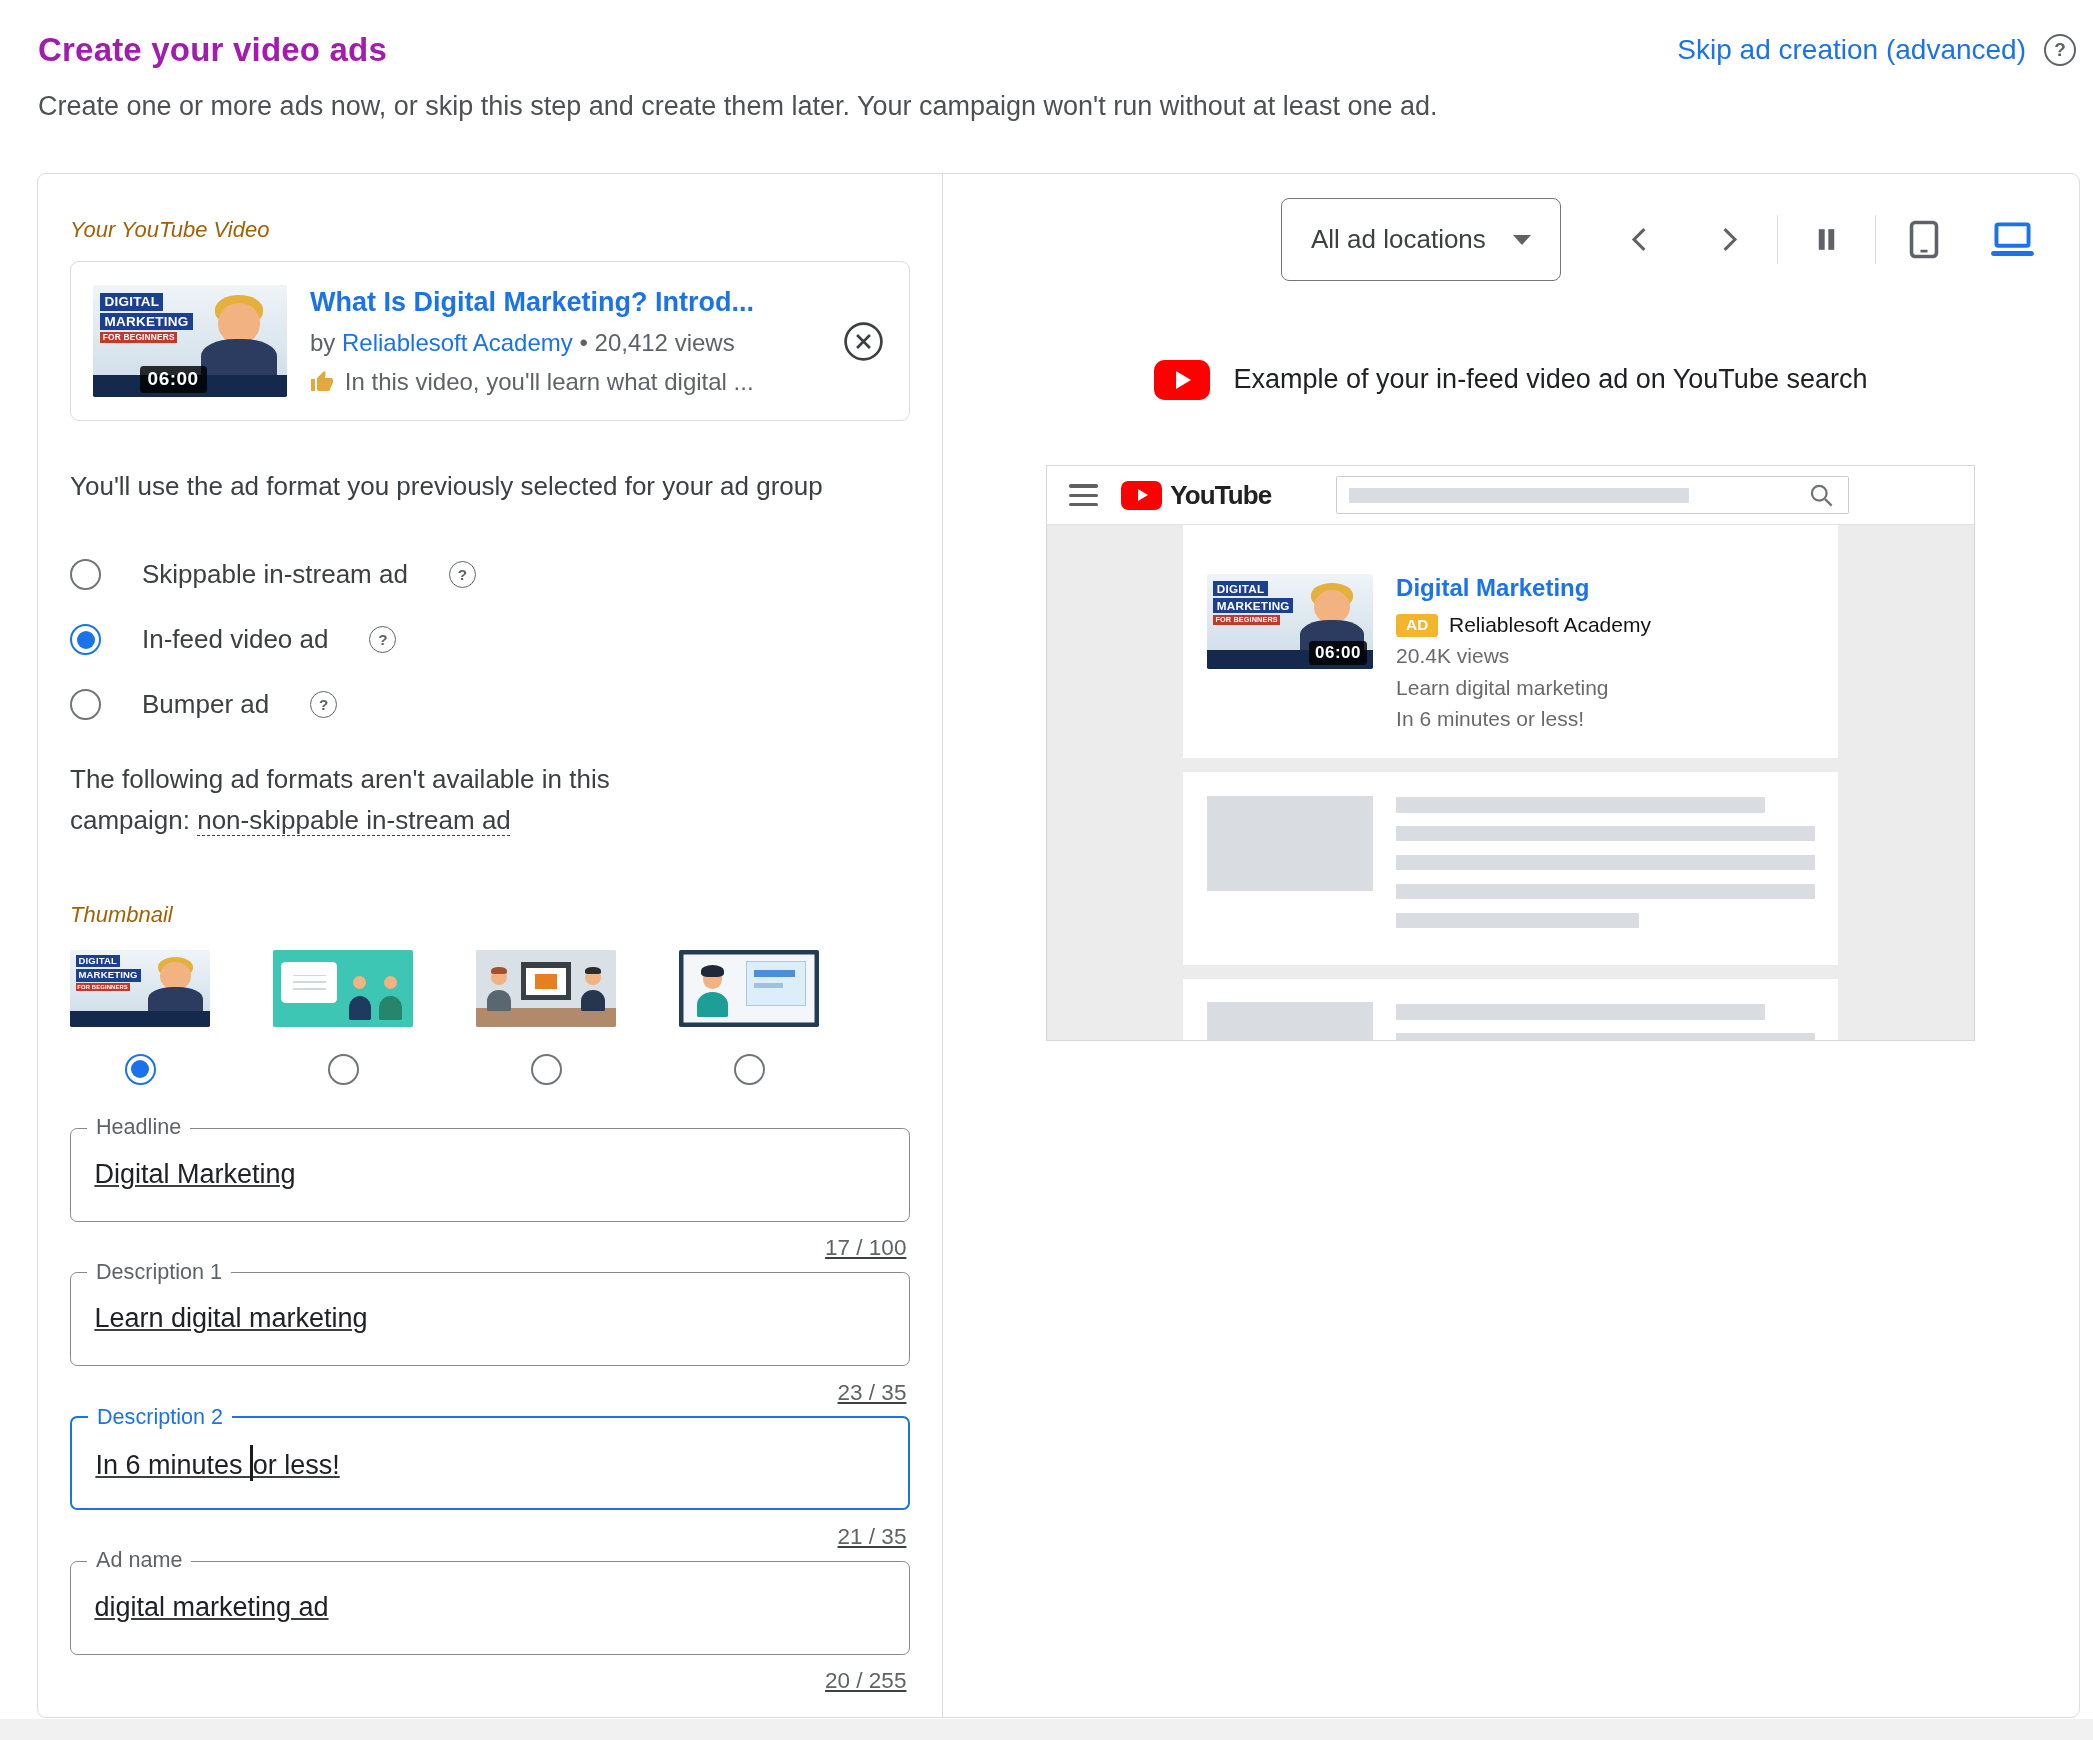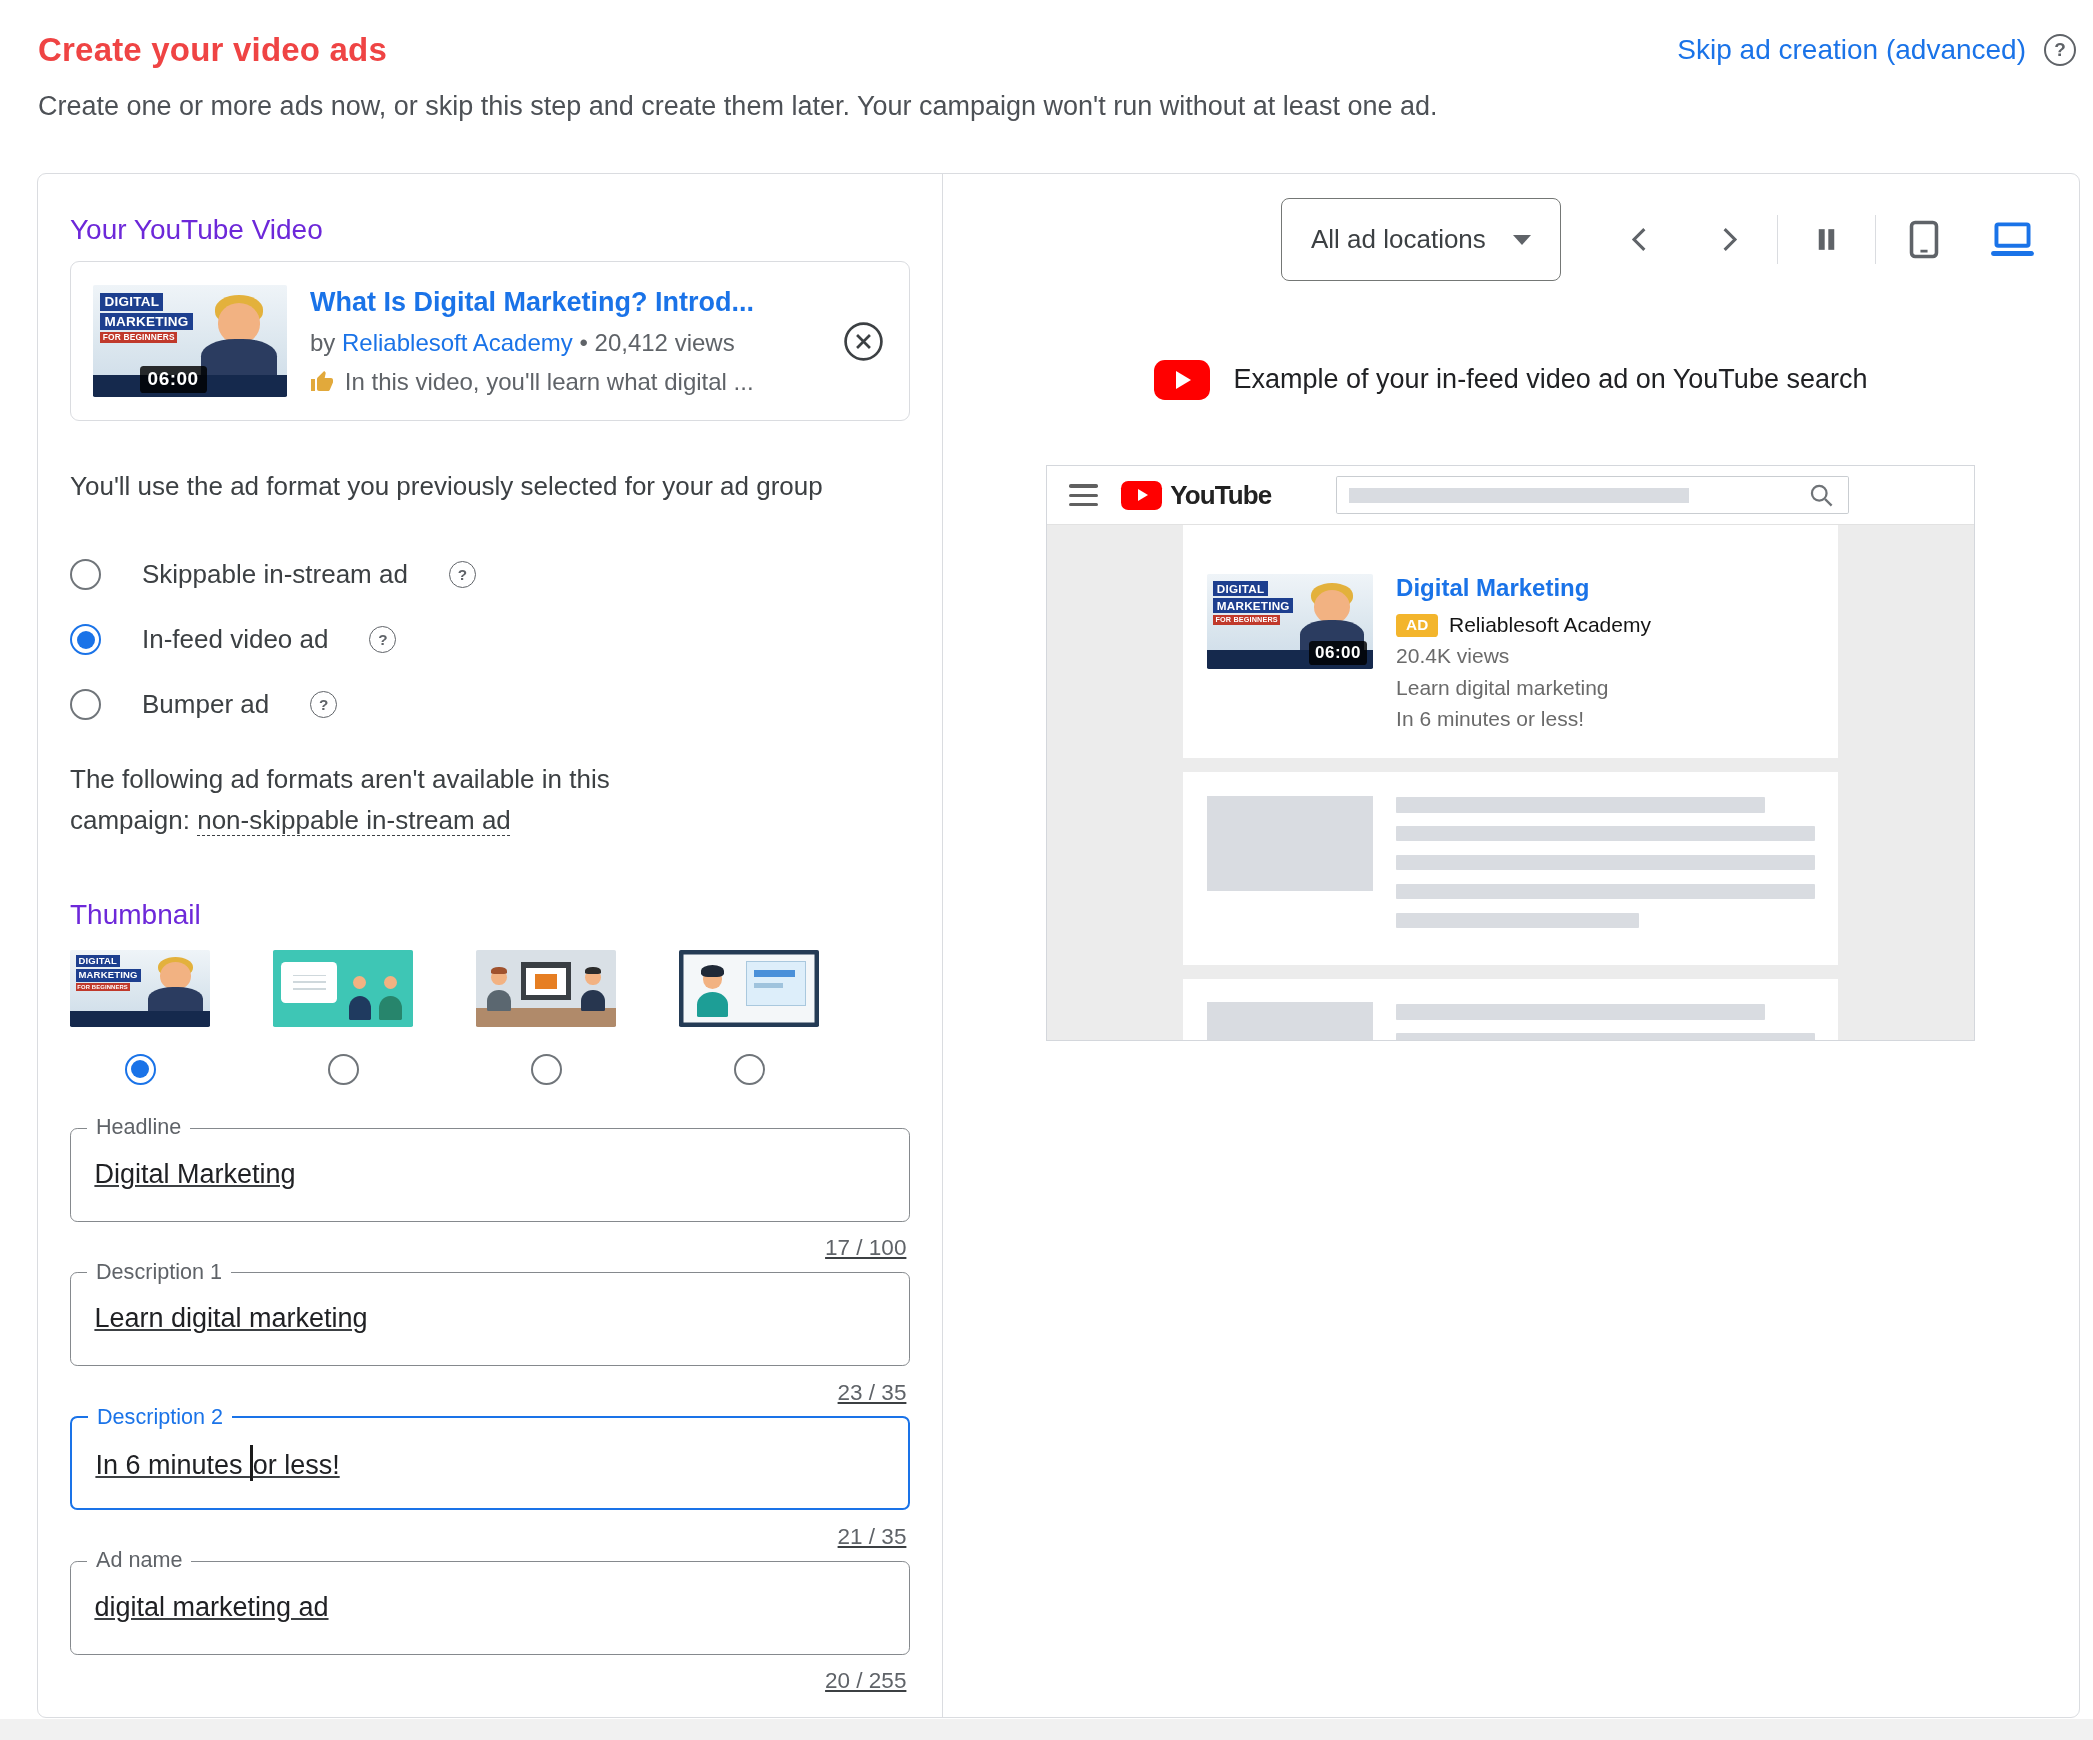--- a/index.html
+++ b/index.html
@@ -6,34 +6,34 @@
   html,body { background:#fff; }
   body { font-family:"Liberation Sans", sans-serif; color:#3c4043; }
   .page { position:relative; width:2094px; height:1741px; overflow:hidden; background:#fff; }
   a { text-decoration:none; }
   button { border:none; background:none; font-family:inherit; cursor:pointer; }
   .pre { white-space:pre; }
 
   
   .page-header { padding:31px 18px 0 38px; }
   .title-row { display:flex; justify-content:space-between; align-items:center; }
-  .page-title { font-size:33px; font-weight:700; color:#ef4444; letter-spacing:0.2px; }
+  .page-title { font-size:33px; font-weight:700; color:#a21caf; letter-spacing:0.2px; }
   .skip-wrap { display:flex; align-items:flex-start; gap:18px; }
   .skip-link { color:#1a73e8; font-size:28px; cursor:pointer; }
   .help-circle { width:32px; height:32px; border:2.3px solid #5f6368; border-radius:50%; color:#5f6368;
     font-size:19px; font-weight:700; display:flex; align-items:center; justify-content:center; cursor:pointer; }
   .subtitle { margin-top:21.6px; font-size:27px; color:#4d5156; }
 
   
   .card { position:absolute; left:37px; right:14.4px; top:173px; bottom:23.4px; border:0.9px solid #dadce0;
     border-radius:9px; background:#fff; display:flex; overflow:hidden; }
   .left-panel { width:905px; flex:none; border-right:0.9px solid #dadce0; padding:40px 32px 0 32px; }
   .right-panel { flex:1; padding:23.4px 21.6px 0 21.6px; }
 
-  .section-label { font-size:28px; color:#6d28d9; line-height:31px; }
+  .section-label { font-size:22px; color:#a16207; line-height:31px;font-style:italic; }
 
   
   .video-card { margin-top:16px; border:0.9px solid #dadce0; border-radius:9px; height:160px;
     padding:23.4px 21.6px; display:flex; gap:23.4px; align-items:flex-start; }
   .thumb { position:relative; overflow:hidden; flex:none; border-radius:1.8px; }
   .size-card { width:194px; height:112px; font-size:13.5px; }
   .size-opt  { width:140px; height:77px;  font-size:9.5px; }
   .size-prev { width:166px; height:95px; font-size:11.7px; }
 
   .duration { position:absolute; bottom:4.5px; background:rgba(0,0,0,.82); color:#fff; font-size:19px;

